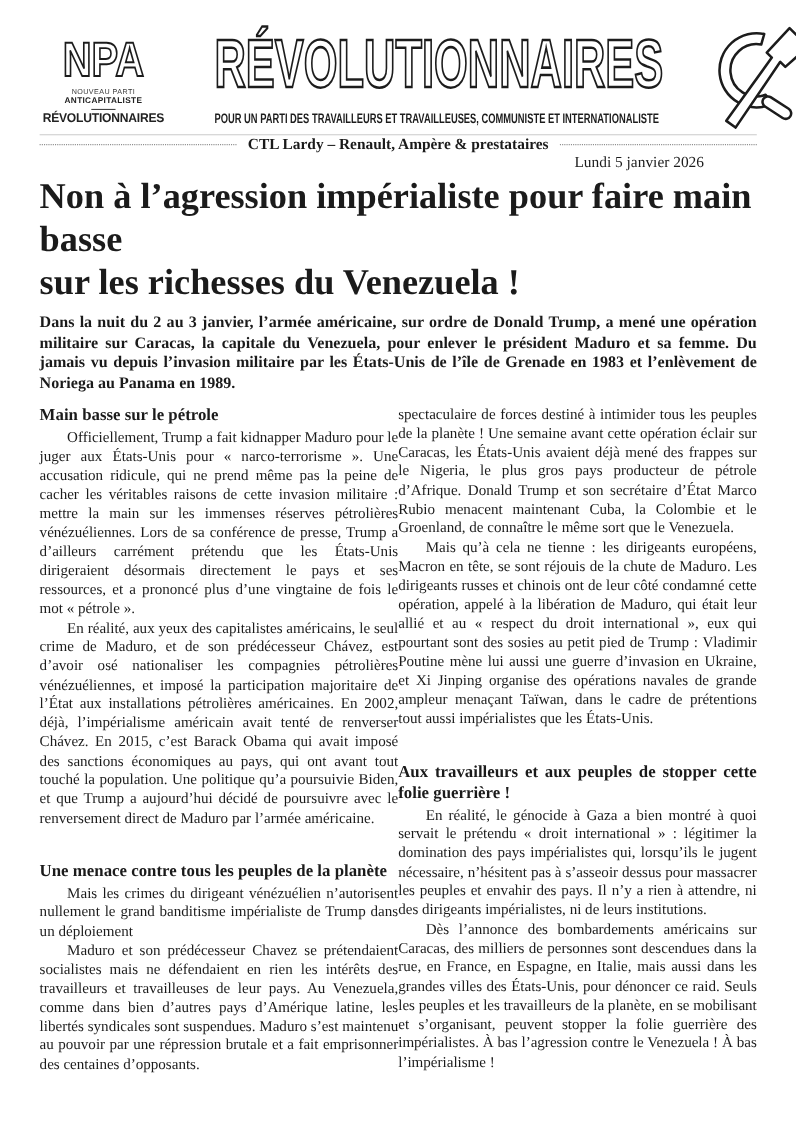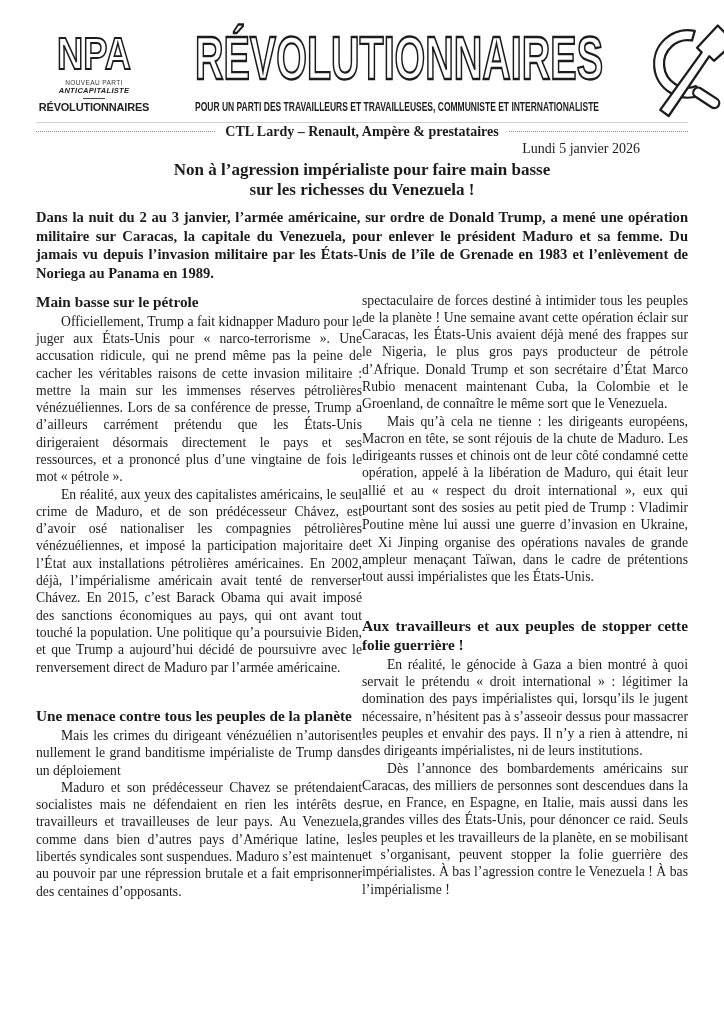--- a/index.html
+++ b/index.html
@@ -7,36 +7,36 @@
     width:724px; height:1024px; background:#ffffff;
     font-family:"Liberation Serif", serif; color:#1b1b1b;
     overflow:hidden;
   }
   .page { padding:0 36px; }
 
   
   .header { display:flex; align-items:flex-start; padding-top:12px; height:108px;gap:33px; }
   .npa-logo { width:116px; text-align:center; margin-top:16px; flex:none; }
   .npa-logo .sub1 { font-family:"Liberation Sans",sans-serif; font-size:6.5px; letter-spacing:.4px; color:#3a3a3a; margin-top:1px; }
-  .npa-logo .sub2 { font-family:"Liberation Sans",sans-serif; font-size:7.5px; font-weight:bold; letter-spacing:.3px; color:#222;font-style:italic; }
+  .npa-logo .sub2 { font-family:"Liberation Sans",sans-serif; font-size:7.5px; font-weight:bold; letter-spacing:.3px; color:#222; }
   .npa-logo .npa-divider { width:22px; border-top:1.5px solid #444; margin:3px auto 2px auto; }
   .npa-logo .sub3 { font-family:"Liberation Sans",sans-serif; font-size:11px; font-weight:bold; letter-spacing:-.2px; color:#222; transform:scaleY(1.05); }
   .masthead { flex:1; margin-left:8px; margin-top:6px; }
   .emblem { width:94px; flex:none; margin-left:4px; margin-top:4px; }
 
   
   .sep-solid { border-top:1.5px solid #cfcfcf; margin-top:2px; }
   .sep-row { display:flex; align-items:flex-start; margin-top:5px; }
   .sep-row .dots { flex:1; border-top:1.5px dotted #8f8f8f; margin-top:3px; }
   .edition { font-weight:bold; font-size:14px; line-height:1.1; padding:0 10px; margin-top:-4px; white-space:nowrap; }
 
   .date-row { text-align:right; padding-right:48px; font-size:14px; margin-top:2px; }
 
   
-  .headline { text-align:center; font-weight:bold; font-size:17px; line-height:1.17; margin-top:3px; }
+  .headline { text-align:left; font-weight:bold; font-size:33px; line-height:1.17; margin-top:3px; }
 
   
   .intro { font-weight:bold; font-size:14.6px; line-height:18.6px; text-align:justify; margin-top:8px; }
 
   
   .cols { display:flex; gap:0; margin-top:9px; }
   .col { flex:1; font-size:13.7px; line-height:17.3px; text-align:justify; }
   .col p { margin:0; text-indent:25px; }
   .col p.noindent { text-indent:0; }
   .col h3 { font-size:15.3px; line-height:1.25; margin:0 0 2px 0; }

